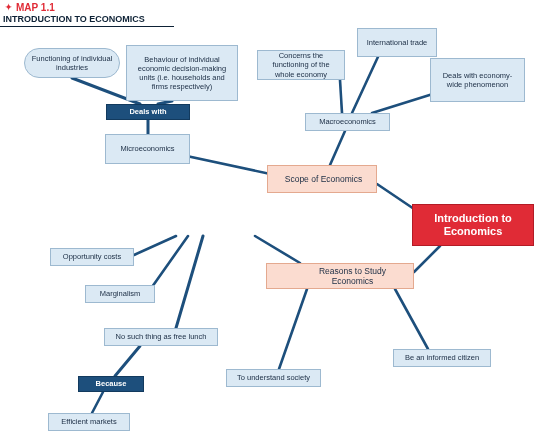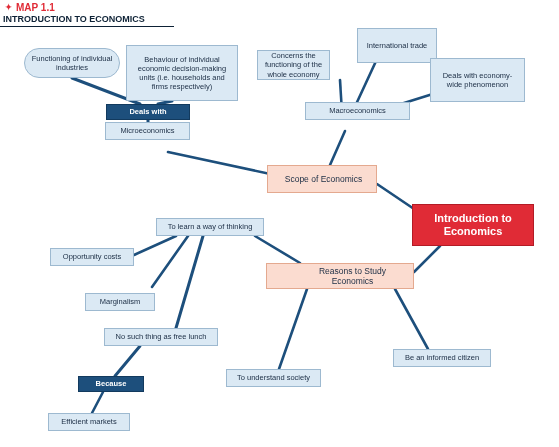--- a/index.html
+++ b/index.html
@@ -138,30 +138,29 @@
   <div id="title-bar">
     <span id="map-icon">✦</span>
     <span id="map-label" style="left:16px;">MAP 1.1</span>
     <span id="title-text">INTRODUCTION TO ECONOMICS</span>
     <div id="title-rule"></div>
   </div>
 
   <div class="node n-leaf" style="left:24px;  top:48px;  width:96px;  height:30px;border-radius:15px;">Functioning of individual industries</div>
   <div class="node n-leaf" style="left:126px; top:45px;  width:112px; height:56px;">Behaviour of individual economic decision-making units (i.e. households and firms respectively)</div>
   <div class="node n-dark" style="left:106px; top:104px; width:84px;  height:16px;">Deals with</div>
-  <div class="node n-leaf" style="left:105px; top:122px; width:85px;  height:18px;">Microeconomics</div>
-  <div class="node n-leaf" style="left:257px; top:50px;  width:73px;  height:30px;">Concerns the functioning of the whole economy</div>
-  <div class="node n-leaf" style="left:357px; top:28px;  width:80px;  height:35px;">International trade</div>
+  <div class="node n-leaf" style="left:105px; top:134px; width:85px;  height:30px;">Microeconomics</div>
+  <div class="node n-leaf" style="left:257px; top:50px;  width:88px;  height:30px;">Concerns the functioning of the whole economy</div>
+  <div class="node n-leaf" style="left:357px; top:28px;  width:80px;  height:29px;">International trade</div>
   <div class="node n-leaf" style="left:430px; top:58px;  width:95px;  height:44px;">Deals with economy-wide phenomenon</div>
-  <div class="node n-leaf" style="left:305px; top:102px; width:105px;  height:18px;">Macroeconomics</div>
+  <div class="node n-leaf" style="left:305px; top:113px; width:85px;  height:18px;">Macroeconomics</div>
   <div class="node n-mid" style="left:267px; top:165px; width:110px; height:28px;padding-left:8px;">Scope of Economics</div>
   <div class="node n-main" style="left:412px; top:204px; width:122px; height:42px;">Introduction to Economics</div>
   <div class="node n-mid" style="left:266px; top:263px; width:148px; height:26px;padding-left:30px;">Reasons to Study Economics</div>
-  <div class="node n-leaf" style="left:156px; top:218px; width:108px; height:18px;">To learn a way of thinking</div>
   <div class="node n-leaf" style="left:50px;  top:248px; width:84px;  height:18px;">Opportunity costs</div>
-  <div class="node n-leaf" style="left:85px;  top:285px; width:70px;  height:18px;margin-top:8px;">Marginalism</div>
+  <div class="node n-leaf" style="left:85px;  top:285px; width:70px;  height:18px;">Marginalism</div>
   <div class="node n-leaf" style="left:104px; top:328px; width:114px; height:18px;">No such thing as free lunch</div>
   <div class="node n-dark" style="left:78px;  top:376px; width:66px;  height:16px;">Because</div>
   <div class="node n-leaf" style="left:226px; top:369px; width:95px;  height:18px;">To understand society</div>
   <div class="node n-leaf" style="left:48px;  top:413px; width:82px;  height:18px;">Efficient markets</div>
   <div class="node n-leaf" style="left:393px; top:349px; width:98px;  height:18px;">Be an informed citizen</div>
 
 </div>
 
 </body></html>

